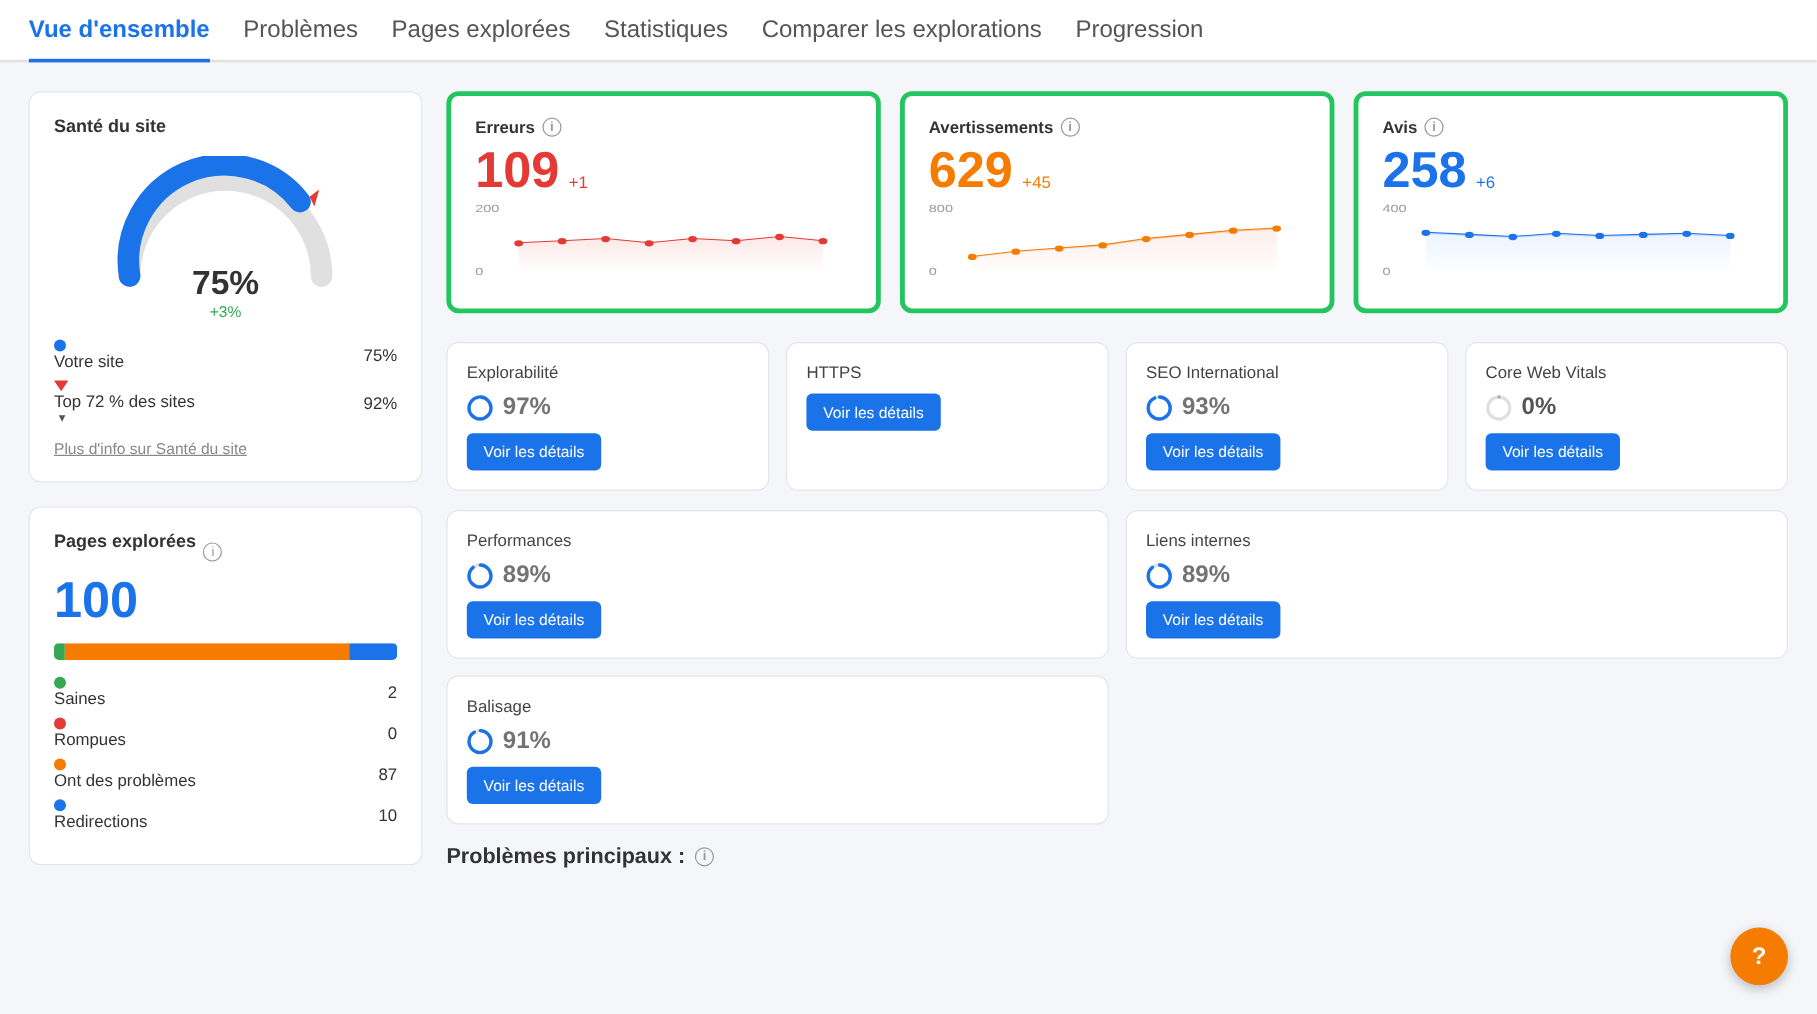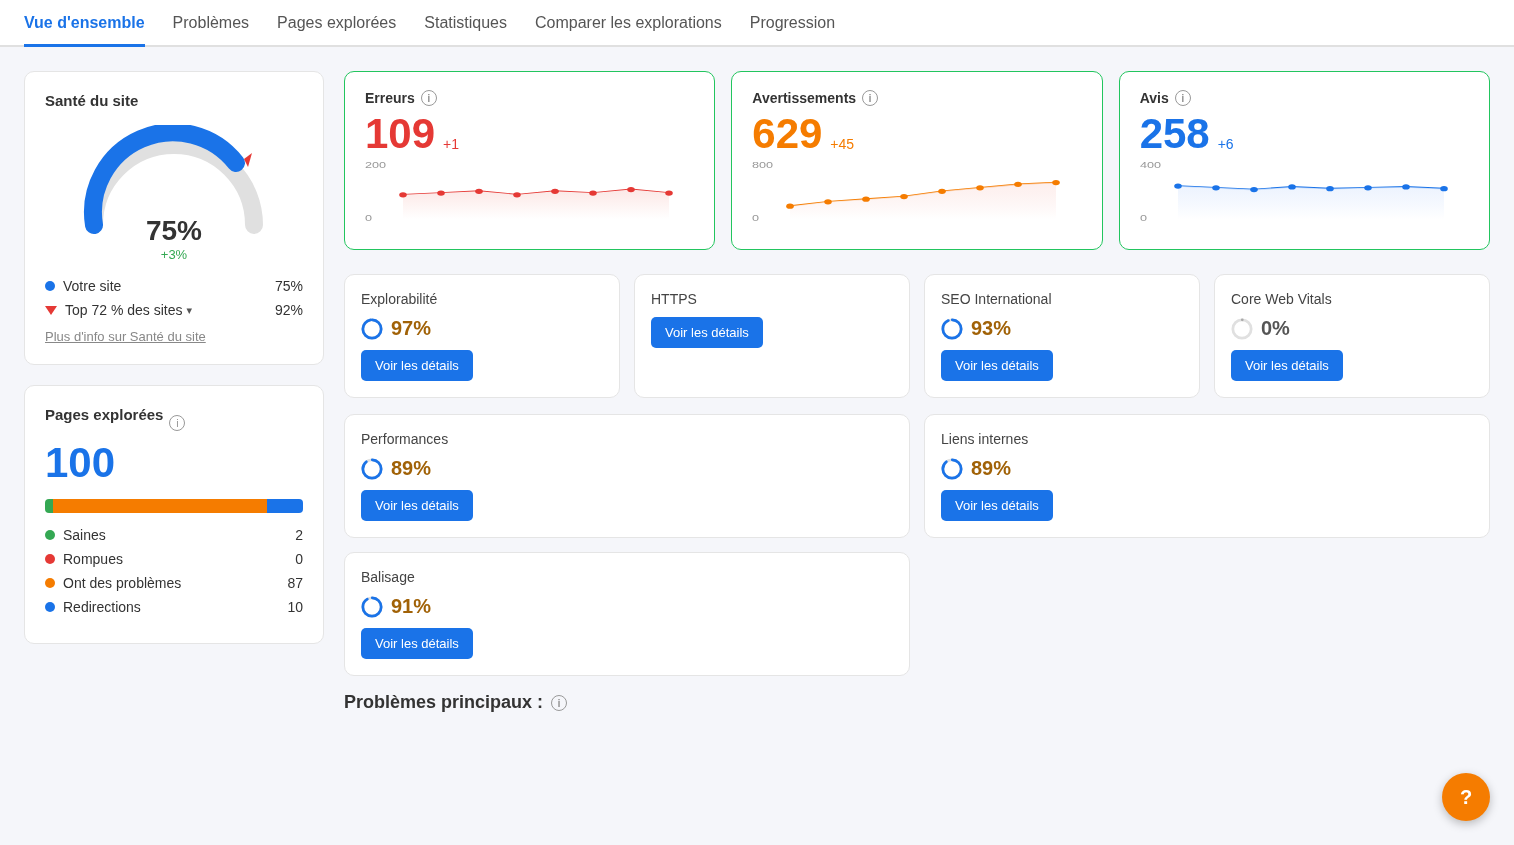--- a/index.html
+++ b/index.html
@@ -3,34 +3,34 @@
   <meta charset="utf-8">
   <style>
     * { box-sizing: border-box; margin: 0; padding: 0; }
     body { font-family: Arial, sans-serif; background: #f5f6fa; color: #333; font-size: 14px; }
 
     .nav-tabs {
       display: flex; gap: 28px; padding: 14px 24px 0;
       border-bottom: 2px solid #e0e0e0; background: #fff;
     }
     .nav-tab {
-      padding-bottom: 12px; cursor: pointer; font-size: 16px;
+      padding-bottom: 12px; cursor: pointer; font-size: 20px;
       color: #555; border-bottom: 3px solid transparent;
       margin-bottom: -2px;
     }
     .nav-tab.active {
       color: #1a73e8; border-bottom: 3px solid #1a73e8; font-weight: 600;
     }
 
     .main-content {
       display: flex; gap: 20px; padding: 24px 24px;
     }
 
     
-    .left-panel { width: 300px; flex-shrink: 0; display: flex; flex-direction: column; gap: 20px; }
+    .left-panel { width: 328px; flex-shrink: 0; display: flex; flex-direction: column; gap: 20px; }
 
     .card {
       background: #fff; border: 1px solid #e5e5e5; border-radius: 10px; padding: 20px;
     }
 
     .card-title { font-size: 15px; font-weight: 700; margin-bottom: 16px; }
     .card-title-with-info { display: flex; align-items: center; gap: 6px; }
     .info-icon {
       width: 16px; height: 16px; border-radius: 50%; border: 1.5px solid #999;
       display: inline-flex; align-items: center; justify-content: center;
@@ -39,41 +39,41 @@
 
     
     .gauge-container { display: flex; flex-direction: column; align-items: center; margin-bottom: 16px; }
     .gauge-svg { width: 200px; height: 120px; }
     .gauge-text { text-align: center; margin-top: -30px; }
     .gauge-percent { font-size: 28px; font-weight: 700; }
     .gauge-delta { font-size: 13px; color: #34a853; }
 
     .legend-item { display: flex; align-items: center; justify-content: space-between; margin-bottom: 8px; }
     .legend-dot { width: 10px; height: 10px; border-radius: 50%; margin-right: 8px; }
-    .legend-left { display: flex; align-items: center; }
+    .legend-left { display: flex; align-items: flex-start; flex-direction: column; }
     .legend-triangle { width: 0; height: 0; border-left: 6px solid transparent; border-right: 6px solid transparent; border-top: 9px solid #e53935; margin-right: 8px; }
     .legend-chevron { font-size: 11px; color: #555; margin-left: 4px; cursor: pointer; }
 
     .more-info-link { font-size: 13px; color: #888; text-decoration: underline; cursor: pointer; margin-top: 8px; }
 
     
     .pages-count { font-size: 42px; font-weight: 700; color: #1a73e8; margin-bottom: 12px; }
     .pages-bar { height: 14px; border-radius: 4px; display: flex; overflow: hidden; margin-bottom: 14px; }
     .bar-seg { height: 100%; }
     .bar-green { background: #34a853; width: 3%; }
     .bar-orange { background: #f57c00; width: 83%; }
     .bar-blue { background: #1a73e8; width: 14%; }
 
     
     .right-panel { flex: 1; }
 
     
     .stats-row { display: flex; gap: 0; margin-bottom: 24px; }
     .stat-card {
-      flex: 1; background: #fff; border: 1px solid #22c55e; border-radius: 10px;
+      flex: 1; background: #fff; border: 4px solid #22c55e; border-radius: 10px;
       padding: 18px 20px; margin-right: 16px;
     }
     .stat-card:last-child { margin-right: 0; }
     .stat-label { font-size: 14px; font-weight: 600; color: #333; margin-bottom: 4px; display: flex; align-items: center; gap: 6px; }
     .stat-value { font-size: 42px; font-weight: 700; margin-bottom: 2px; }
     .stat-delta { font-size: 13px; color: #888; margin-left: 4px; vertical-align: middle; display: inline; font-size: 14px; }
     .stat-errors .stat-value { color: #e53935; }
     .stat-warnings .stat-value { color: #f57c00; }
     .stat-notices .stat-value { color: #1a73e8; }
 
@@ -85,21 +85,21 @@
 
     .score-grid { display: grid; grid-template-columns: 1fr 1fr 1fr 1fr; gap: 14px; margin-bottom: 16px; }
     .score-grid-bottom { display: grid; grid-template-columns: 1fr 1fr; gap: 14px; }
 
     .score-card {
       background: #fff; border: 1px solid #e5e5e5; border-radius: 10px;
       padding: 16px; display: flex; flex-direction: column; gap: 10px;
     }
     .score-card-title { font-size: 14px; color: #444; }
     .score-value-row { display: flex; align-items: center; gap: 8px; }
-    .score-percent { font-size: 20px; font-weight: 700; color: #a16207; }
+    .score-percent { font-size: 20px; font-weight: 700; color: #737373; }
     .score-percent-gray { font-size: 20px; font-weight: 700; color: #555; }
 
     .circle-icon {
       width: 22px; height: 22px; flex-shrink: 0;
     }
 
     .btn-details {
       background: #1a73e8; color: #fff; border: none; border-radius: 5px;
       padding: 8px 14px; font-size: 13px; cursor: pointer; font-weight: 400;
       align-self: flex-start; white-space: nowrap;

